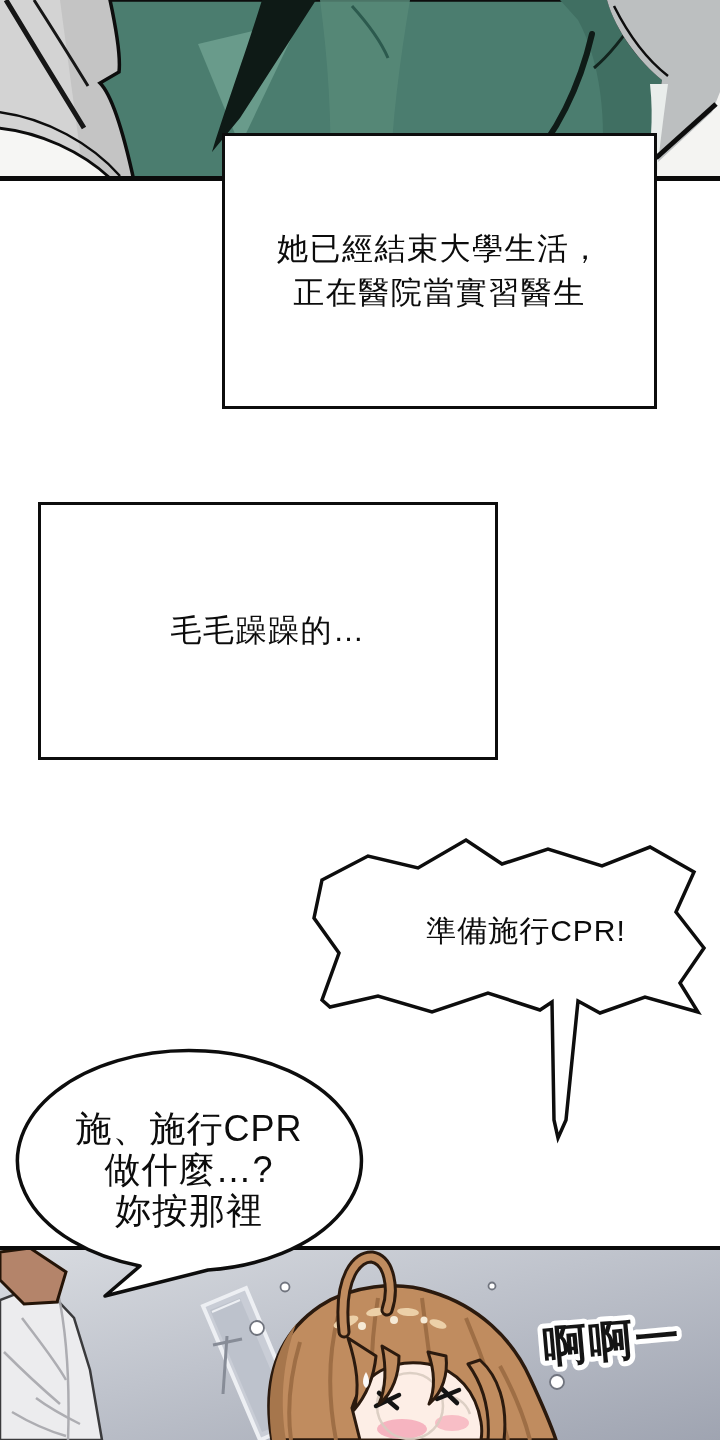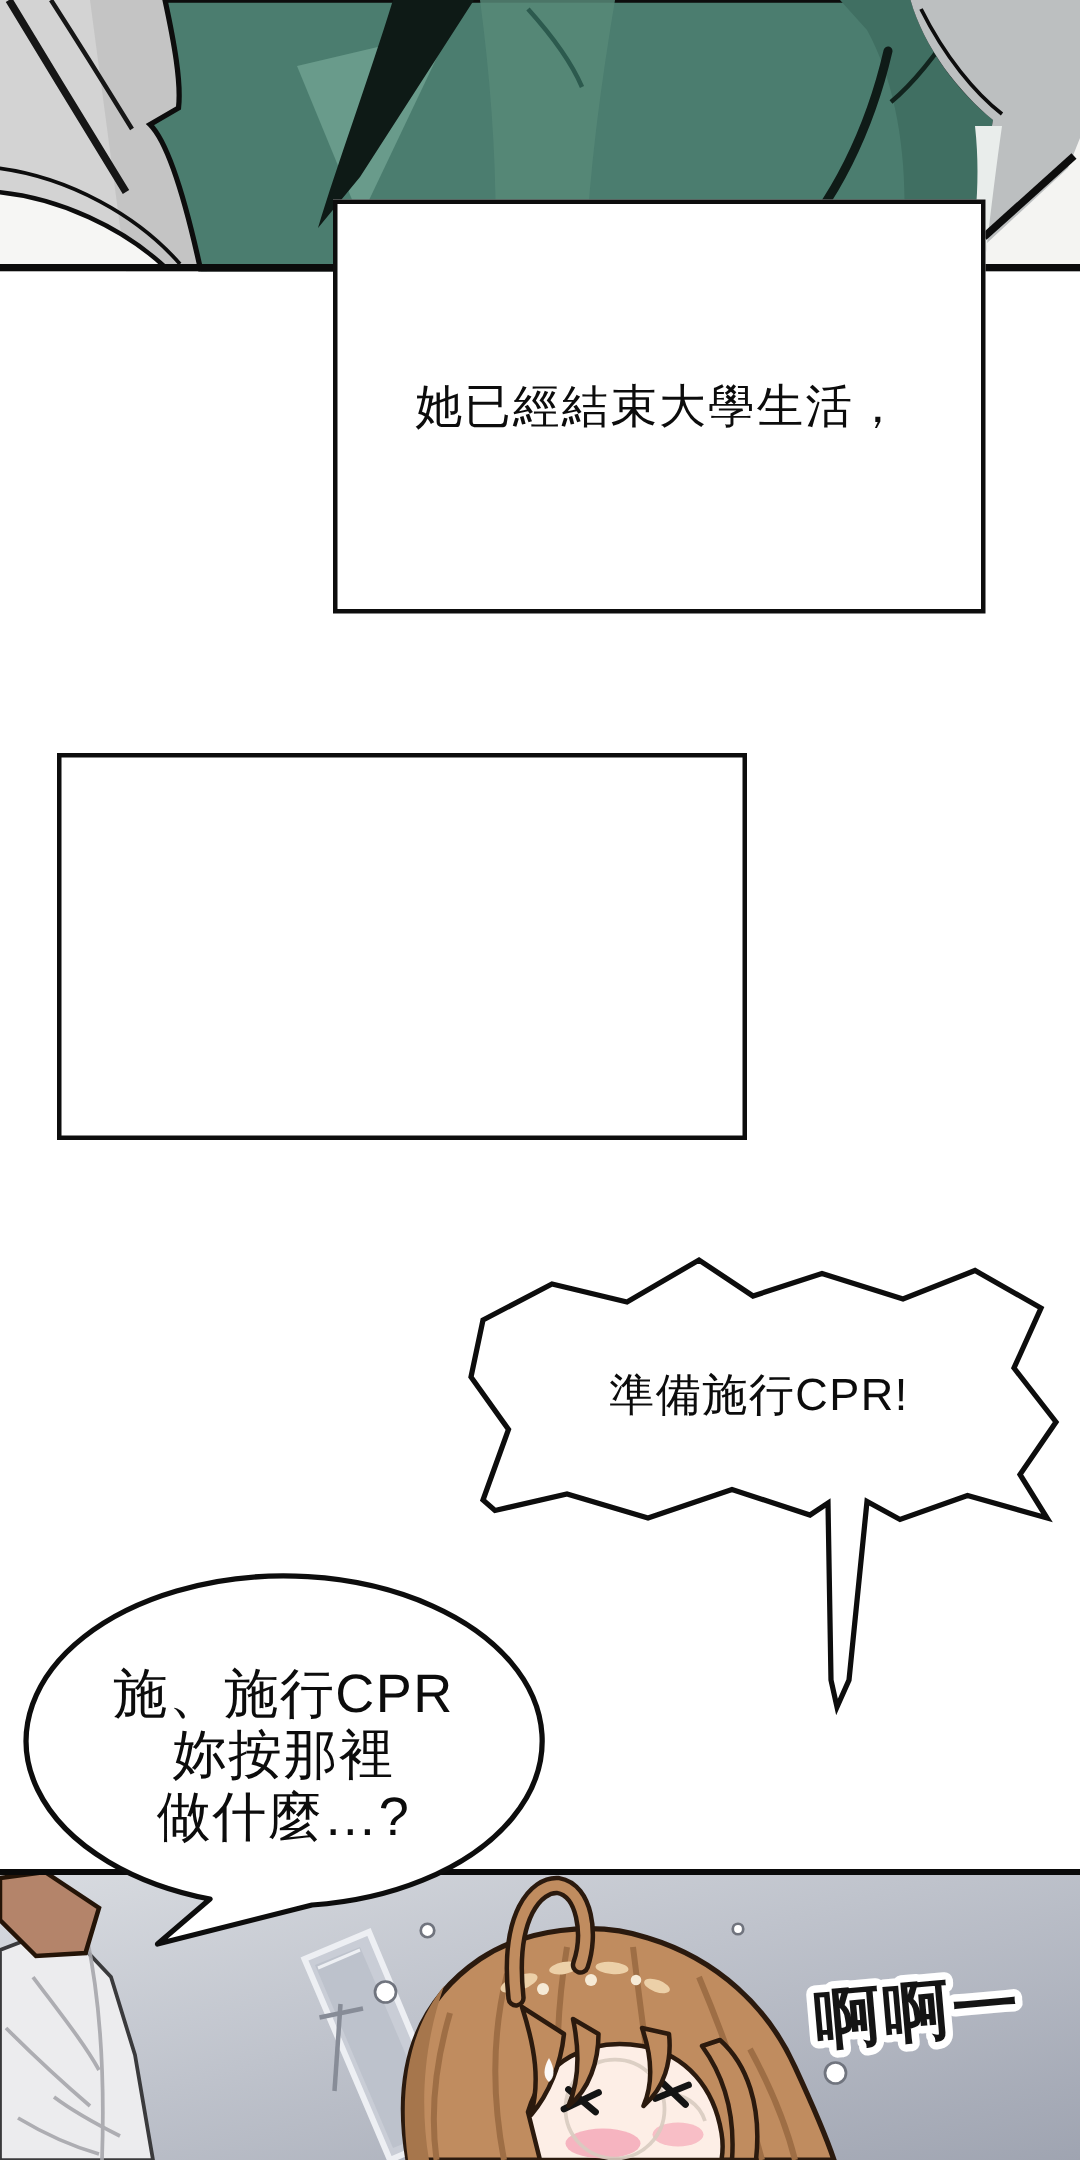--- a/index.html
+++ b/index.html
@@ -47,23 +47,25 @@
     <path d="M607,0 L720,0 L720,181 L648,181 C652,140 657,108 662,80 C640,62 616,32 607,0 Z" fill="#bcbfc0"></path>
     <path d="M614,6 C630,38 650,62 668,76" stroke="#0d0d0d" stroke-width="2.5" fill="none"></path>
     <path d="M650,84 C654,120 650,150 646,181 L656,181 C660,145 664,112 668,84 Z" fill="#e9edeb"></path>
     <path d="M720,92 L712,112 L658,162 L656,181 L720,181 Z" fill="#f4f4f2"></path>
     <path d="M716,104 L656,158" stroke="#0d0d0d" stroke-width="5"></path>
     <rect x="0" y="176" width="720" height="5" fill="#0b0b0b"></rect>
   </svg>
 
   <div class="caption-box" style="left:222px;top:133px;width:435px;height:276px">
     <div class="cap-line">她已經結束大學生活，</div>
+    <div class="cap-line">正在醫院當實習醫生</div>
   </div>
 
   <div class="caption-box" style="left:38px;top:502px;width:460px;height:258px">
+    <div class="cap-line">毛毛躁躁的…</div>
   </div>
 
   <svg class="abs" style="left:0;top:1246px" width="720" height="194" viewBox="0 0 720 194">
     <defs>
       <linearGradient id="wallg" x1="0" y1="0" x2="1" y2="1">
         <stop offset="0" stop-color="#d9dce1"></stop>
         <stop offset="0.45" stop-color="#bfc3cc"></stop>
         <stop offset="1" stop-color="#9fa4b1"></stop>
       </linearGradient>
     </defs>
@@ -144,24 +146,24 @@
     </g>
 
     <text x="612" y="110" transform="rotate(-5 612 96)" text-anchor="middle" font-size="44" font-weight="bold" letter-spacing="2" fill="#141414" stroke="#ffffff" stroke-width="10" paint-order="stroke" stroke-linejoin="round">啊啊一</text>
 
     <rect x="0" y="0" width="720" height="4" fill="#0a0a0a"></rect>
   </svg>
 
   <svg class="abs" style="left:300px;top:826px" width="412" height="326" viewBox="0 0 412 326">
     <polygon points="22,54 68,30 118,42 166,14 202,38 248,23 302,40 350,21 394,46 376,86 404,122 380,157 398,186 345,171 300,187 278,175 266,294 258,312 254,294 252,176 240,184 188,167 132,186 78,170 30,181 22,174 39,127 14,92" fill="#ffffff" stroke="#0d0d0d" stroke-width="3.5" stroke-linejoin="miter"></polygon>
   </svg>
-  <div class="bubble-text shout-text" style="left:376px;top:913px;width:260px">準備施行CPR!</div>
+  <div class="bubble-text shout-text" style="left:396px;top:913px;width:260px">準備施行CPR!</div>
 
   <svg class="abs" style="left:8px;top:1044px" width="364" height="266" viewBox="0 0 364 266">
     <path d="M132,222 A172,110 0 1 1 200,226 L97,252 Z" fill="#ffffff" stroke="#0d0d0d" stroke-width="3.5" stroke-linejoin="round"></path>
   </svg>
   <div class="bubble-text" style="left:28px;top:1108px;width:322px">
     <div class="b-line">施、施行CPR</div>
+    <div class="b-line">做什麼…?</div>
     <div class="b-line">妳按那裡</div>
-    <div class="b-line">做什麼…?</div>
   </div>
 
 </div>
 
 </body></html>

